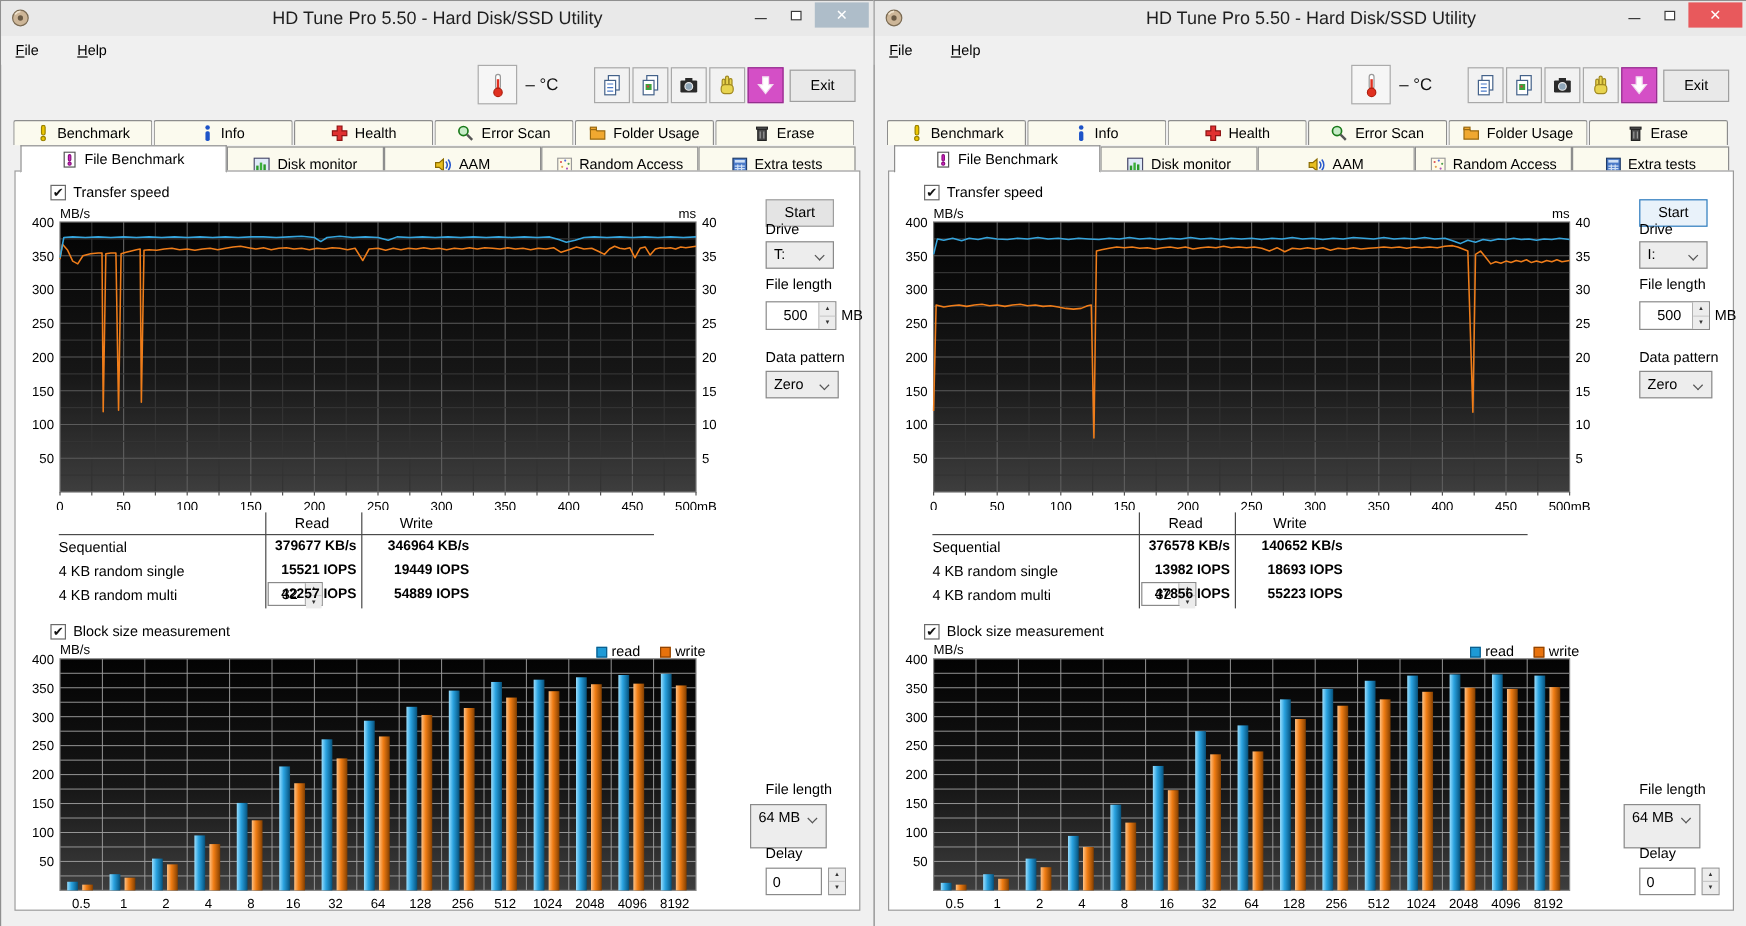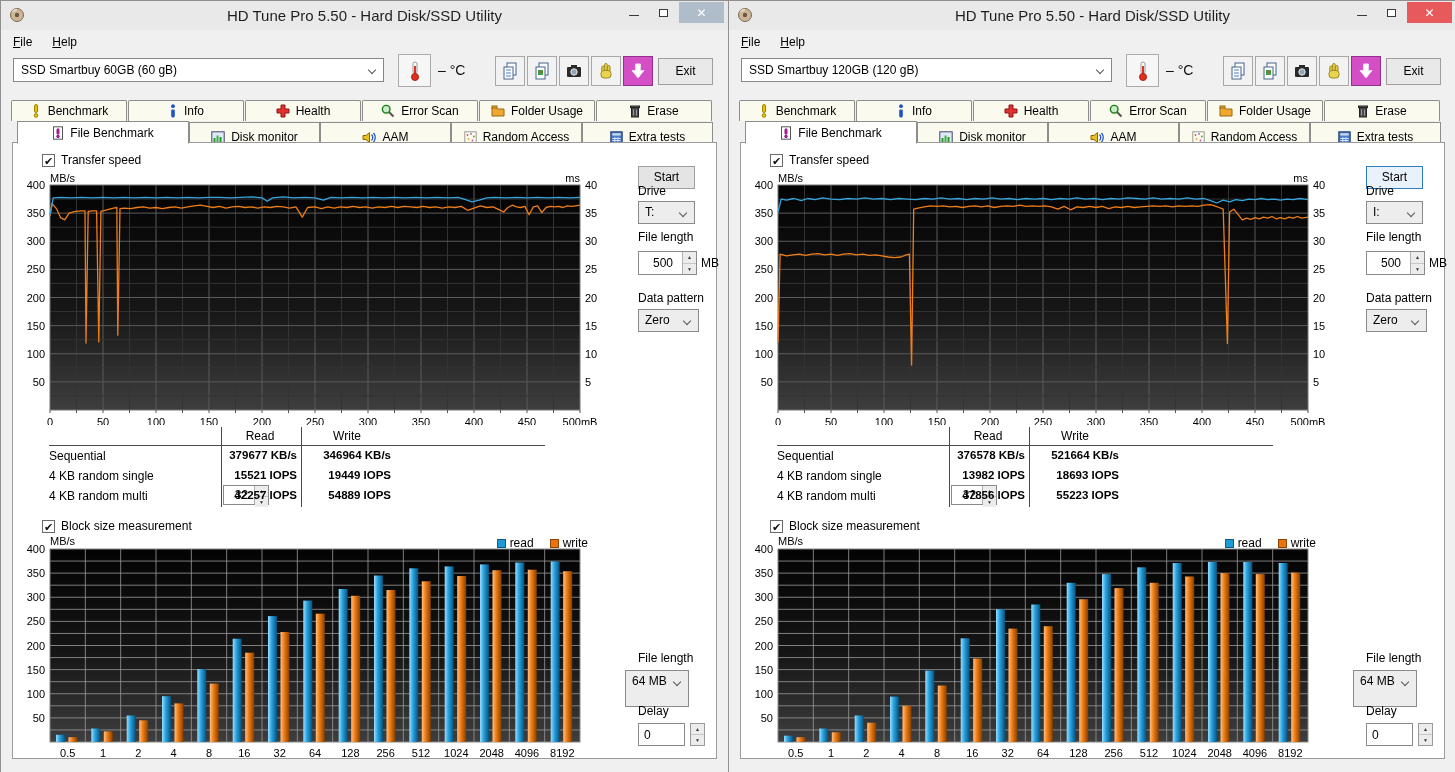--- a/index.html
+++ b/index.html
@@ -10,21 +10,21 @@
   .titlebar{position:relative;height:29px;background:#e9e9e9;text-align:center;}
   .title{line-height:30px;font-size:15px;color:#1f1f1f;}
   .win-icon{position:absolute;left:8px;top:6px;width:16px;height:16px;}
   .win-controls{position:absolute;right:4px;top:1px;display:flex;gap:1px;}
   .win-btn{width:29px;height:21px;display:flex;align-items:center;justify-content:center;cursor:default;}
   .glyph-min{width:10px;height:1px;background:#3a3a3a;margin-top:6px;}
   .glyph-max{width:9px;height:8px;border:1px solid #3a3a3a;background:#fff;}
   .close-btn{width:45px;background:#aebdc9;}
   .active .close-btn{background:#e8595c;}
   .glyph-close{color:#fff;font-size:12px;line-height:12px;}
-  .menubar{position:absolute;top:29px;left:0;right:0;height:24px;display:flex;gap:20px;align-items:center;padding-left:12px;background:#f0f0f0;}
+  .menubar{position:absolute;top:29px;left:0;right:0;height:24px;display:flex;gap:32px;align-items:center;padding-left:12px;background:#f0f0f0;}
   .menu-item{display:inline-block;}
   .menu-item::first-letter{text-decoration:underline;}
   .drive-combo{position:absolute;left:12px;top:57px;width:371px;height:24px;background:#fff;border:1px solid #868686;line-height:22px;padding-left:7px;}
   .chev{position:absolute;right:8px;top:8px;width:6px;height:6px;border-right:1px solid #555;border-bottom:1px solid #555;transform:rotate(45deg);}
   .temp-btn{position:absolute;left:397px;top:53px;width:33px;height:33px;border:1px solid #ababab;background:#f6f6f6;display:flex;align-items:center;justify-content:center;}
   .temp-text{position:absolute;left:437px;top:61px;font-size:14px;color:#111;}
   .tool-btns{position:absolute;left:494px;top:55px;display:flex;gap:2px;}
   .tbtn{width:30px;height:30px;border:1px solid #a8a8a8;background:#f2f2f2;display:flex;align-items:center;justify-content:center;}
   .tbtn-save{background:#d44fc6;border-color:#93308d;}
   .exit-btn{position:absolute;left:657px;top:57px;width:55px;height:27px;background:#e9e9e9;border:1px solid #9e9e9e;text-align:center;line-height:25px;}
@@ -105,24 +105,20 @@
             <span class="glyph-max"></span>
           </span>
       <span class="win-btn close-btn">
             <span class="glyph-close">✕</span>
           </span>
     </span>
   </div>
   <div class="menubar">
     <span class="menu-item">File</span>
     <span class="menu-item">Help</span>
-  </div>
-  <div class="drive-combo">
-    <span>SSD Smartbuy 60GB (60 gB)</span>
-    <span class="chev"></span>
   </div>
   <div class="temp-btn">
     <svg width="22" height="22" viewBox="0 0 22 22">
           <rect x="9" y="2" width="4" height="12" rx="2" fill="#fff" stroke="#999"></rect>
           <rect x="10" y="6" width="2" height="9" fill="#e03020"></rect>
           <circle cx="11" cy="17" r="3.5" fill="#e03020" stroke="#b02010"></circle>
         </svg>
   </div>
   <div class="temp-text">– °C</div>
   <div class="tool-btns">
@@ -562,24 +558,20 @@
           </span>
       <span class="win-btn close-btn">
             <span class="glyph-close">✕</span>
           </span>
     </span>
   </div>
   <div class="menubar">
     <span class="menu-item">File</span>
     <span class="menu-item">Help</span>
   </div>
-  <div class="drive-combo">
-    <span>SSD Smartbuy 120GB (120 gB)</span>
-    <span class="chev"></span>
-  </div>
   <div class="temp-btn">
     <svg width="22" height="22" viewBox="0 0 22 22">
           <rect x="9" y="2" width="4" height="12" rx="2" fill="#fff" stroke="#999"></rect>
           <rect x="10" y="6" width="2" height="9" fill="#e03020"></rect>
           <circle cx="11" cy="17" r="3.5" fill="#e03020" stroke="#b02010"></circle>
         </svg>
   </div>
   <div class="temp-text">– °C</div>
   <div class="tool-btns">
     <div class="tbtn">
@@ -842,21 +834,21 @@
       <span class="chev"></span>
     </div>
 
     <div class="tbl-vline v1"></div>
     <div class="tbl-vline v2"></div>
     <div class="tbl-hline"></div>
     <div class="th th-read">Read</div>
     <div class="th th-write">Write</div>
     <div class="row-label r0">Sequential</div>
     <div class="val val-read r0">376578 KB/s</div>
-    <div class="val val-write r0">521664 KB/s</div>
+    <div class="val val-write r0">140652 KB/s</div>
     <div class="row-label r1">4 KB random single</div>
     <div class="val val-read r1">13982 IOPS</div>
     <div class="val val-write r1">18693 IOPS</div>
     <div class="row-label r2">4 KB random multi</div>
     <div class="spin q-spin">
       <span class="spin-val">32</span>
       <span class="spin-btns">
             <span class="sa">▲</span>
             <span class="sa">▼</span>
           </span>

